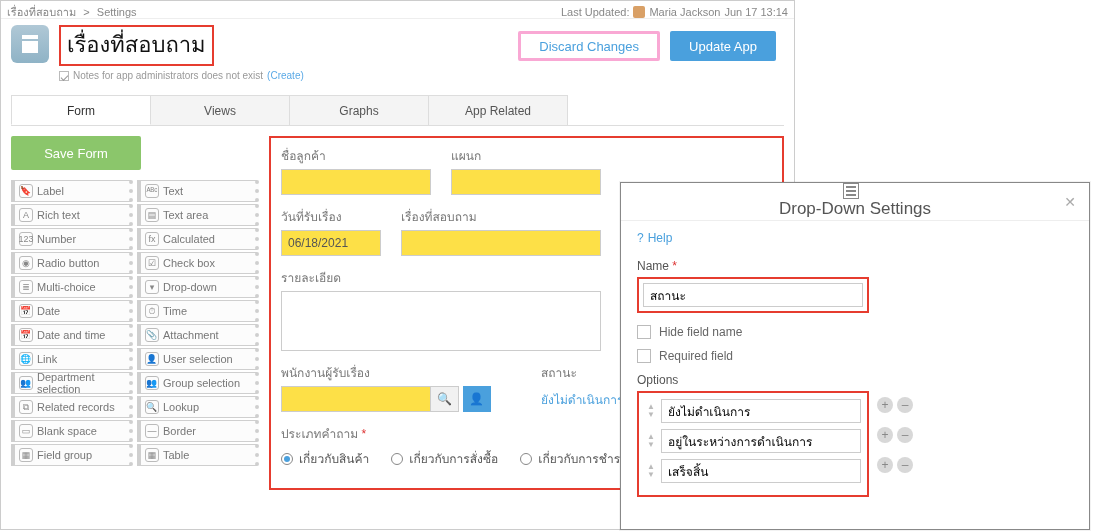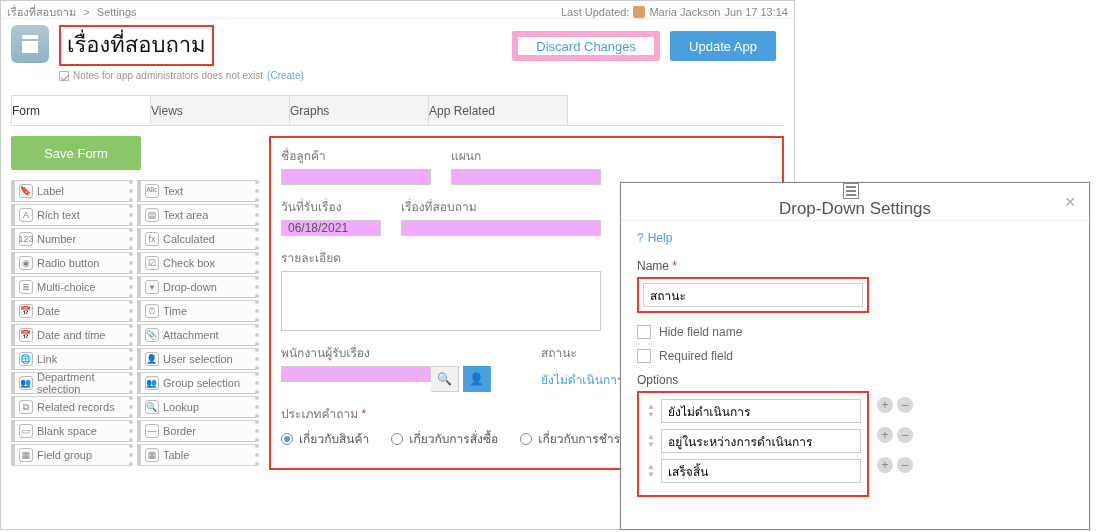--- a/index.html
+++ b/index.html
@@ -17,43 +17,43 @@
   .app-icon svg { width:24px; height:24px; fill:#fff; }
   .app-title { font-size:22px; color:#111; font-weight:400; }
   .hl-red { border:2px solid #e63c2f; padding:0 6px 2px; display:inline-block; }
   .notes { font-size:10px; color:#999; display:flex; align-items:center; gap:4px; margin-top:4px; }
   .notes .create { color:#5aa9e6; cursor:pointer; }
   .notes-icon { width:10px; height:10px; border:1px solid #bbb; display:inline-block; position:relative; }
   .notes-icon:after { content:""; position:absolute; left:1px; top:3px; width:6px; height:3px; border-left:1px solid #999; border-bottom:1px solid #999; transform:rotate(-45deg); }
 
   .hdr-buttons { margin-left:auto; display:flex; gap:10px; padding-top:6px; padding-right:8px; }
   .btn { height:30px; padding:0 18px; font-size:13px; border-radius:2px; border:1px solid transparent; cursor:pointer; display:flex; align-items:center; }
-  .btn-discard { border:6px solid #f9a8d4; color:#4aa0dd; background:#fff; }
+  .btn-discard { border:3px solid #f9a8d4; color:#4aa0dd; background:#fff; }
   .btn-update { background:#4aa0dd; color:#fff; }
 
   .tabs { display:flex; border-bottom:1px solid #ddd; margin:8px 10px 0 10px; }
-  .tab { flex:0 0 140px; height:30px; line-height:30px; font-size:12px; color:#555; background:#f4f4f4; border:1px solid #ddd; border-bottom:none; margin-right:-1px; cursor:pointer; }
+  .tab { flex:0 0 140px; height:30px; line-height:30px; text-align:center; font-size:12px; color:#555; background:#f4f4f4; border:1px solid #ddd; border-bottom:none; margin-right:-1px; cursor:pointer; }
   .tab.active { background:#fff; color:#333; border-bottom:1px solid #fff; position:relative; z-index:2; }
 
   .work { display:flex; padding:10px; gap:10px; }
   .save-btn { background:#8bc66b; color:#fff; height:34px; width:130px; display:flex; align-items:center; justify-content:center; font-size:13px; border-radius:2px; cursor:pointer; margin-bottom:10px; }
 
   .palette { width:248px; }
   .palette-cols { display:flex; gap:4px; }
   .palette-col { flex:1; display:flex; flex-direction:column; gap:2px; }
   .pal-item { height:22px; border:1px solid #cfcfcf; border-left:4px solid #cfcfcf; border-right:4px dotted #cfcfcf; background:#fcfcfc; display:flex; align-items:center; padding:0 4px; font-size:11px; color:#777; gap:4px; cursor:grab; }
   .pal-item .pi { width:14px; height:14px; border:1px solid #bbb; border-radius:3px; display:flex; align-items:center; justify-content:center; font-size:9px; color:#888; flex:none; }
 
   .canvas { flex:1; }
   .canvas-inner { border:2px solid #e63c2f; padding:8px 10px; min-height:330px; }
   .frow { display:flex; gap:20px; margin-bottom:12px; align-items:flex-start; }
   .fld { display:flex; flex-direction:column; gap:4px; }
   .flabel { font-size:12px; color:#777; }
   .flabel .req { color:#d33; }
-  .finput { height:16px; border:1px solid #ccc; background:#f0abfc; width:150px; }
+  .finput { height:26px; border:1px solid #ccc; background:#fde047; width:150px; }
   .finput.w200{width:200px} .finput.wdate{width:100px;padding:0 6px;font-size:12px;color:#555;display:flex;align-items:center}
   .ftextarea { width:320px; height:60px; border:1px solid #ccc; }
   .searchbox { display:flex; }
   .searchbox .finput { width:150px; }
   .searchbtn { width:28px; height:26px; border:1px solid #ccc; border-left:none; background:#f1f1f1; display:flex; align-items:center; justify-content:center; color:#888; cursor:pointer; }
   .userbtn { width:28px; height:26px; background:#4aa0dd; color:#fff; margin-left:4px; display:flex; align-items:center; justify-content:center; cursor:pointer; }
   .ddvalue { color:#4aa0dd; font-size:12px; padding-top:4px; }
   .radios { display:flex; gap:22px; align-items:center; }
   .r { display:flex; align-items:center; gap:6px; font-size:12px; color:#555; }
   .ro { width:12px; height:12px; border:1px solid #888; border-radius:50%; display:inline-block; position:relative; }

